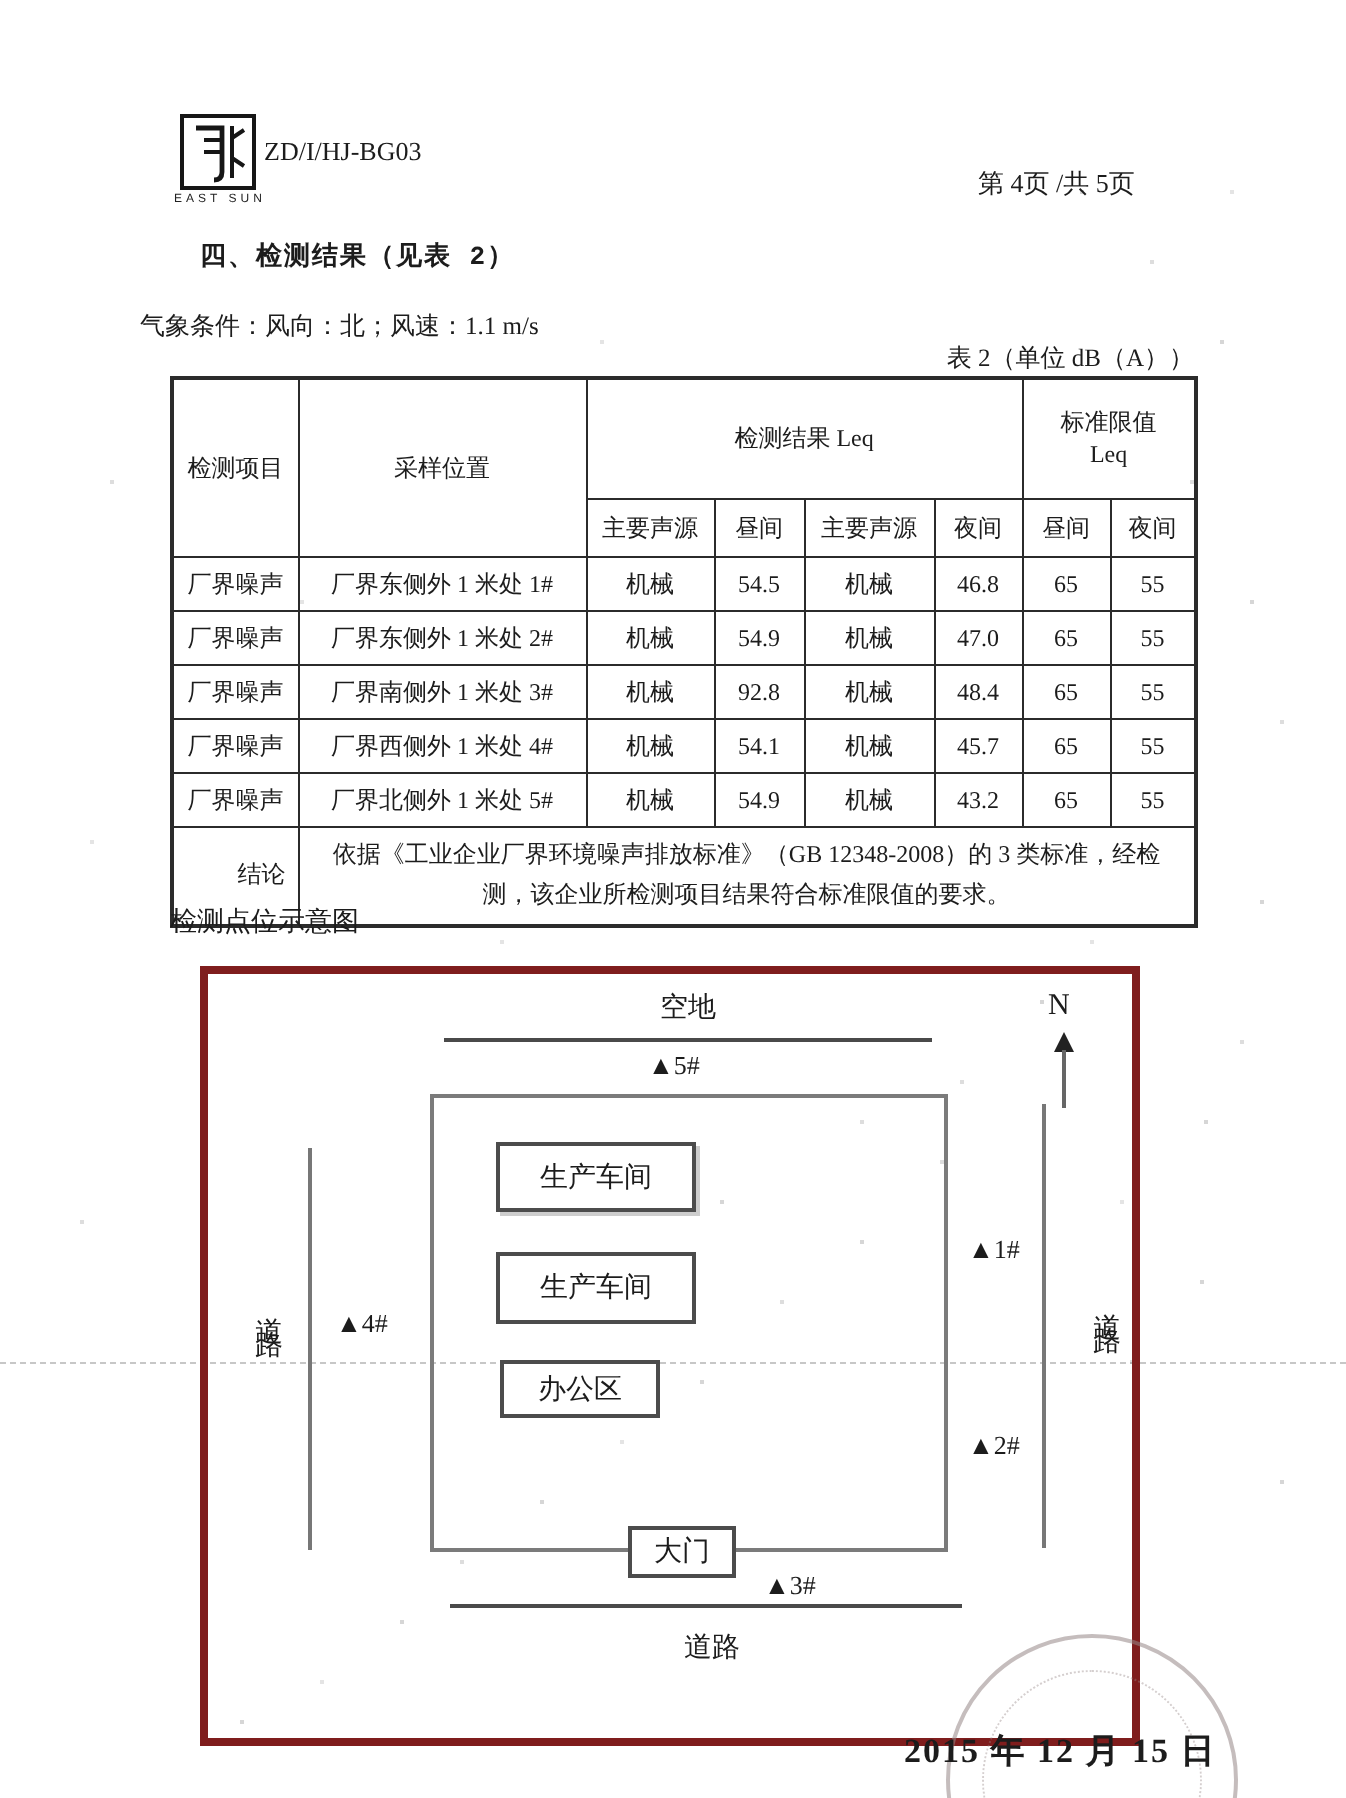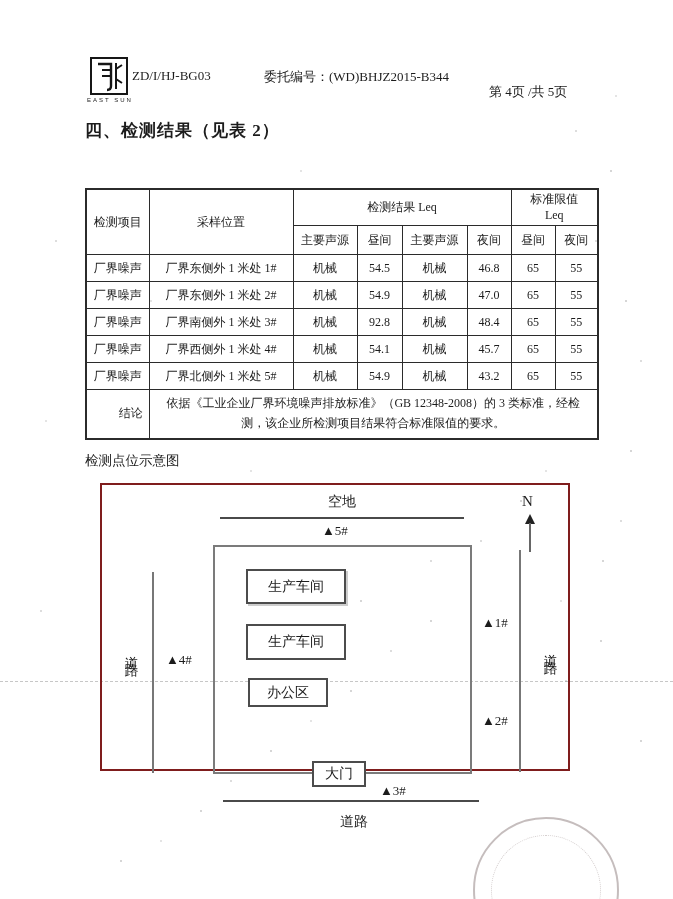--- a/index.html
+++ b/index.html
@@ -24,53 +24,53 @@
     left: 87px; top: 97px; width: 46px;
     font-family: "Liberation Sans", sans-serif;
     font-size: 6px; letter-spacing: 2px; color: #222;
     text-align: center; white-space: nowrap;
   }
   .doc-code   { left: 132px; top: 68px; font-size: 13px; }
   .commission { left: 264px; top: 68px; font-size: 13px; }
   .page-info  { left: 489px; top: 68px; font-size: 13px; margin-top: 15px; }
 
   
-  .section-title { left: 85px; top: 119px; font-size: 17px; font-weight: bold; letter-spacing: 1px; }
+  .section-title { left: 100px; top: 119px; font-size: 13px; font-weight: bold; letter-spacing: 1px; font-family: Liberation Mono, monospace; }
   .weather       { left: 70px;  top: 155px; font-size: 12.5px; }
   .table-caption { left: 430px; top: 171px; width: 167px; font-size: 12.5px; text-align: right; }
 
   
   .result-table {
     position: absolute; left: 85px; top: 188px;
     width: 512px; border-collapse: collapse; table-layout: fixed;
     font-size: 12px;
   }
   .result-table th, .result-table td {
     border: 1px solid #2b2b2b;
     text-align: center; vertical-align: middle;
     font-weight: normal; padding: 2px;
     color: #1c1c1c;
   }
   .result-table { border: 2px solid #2b2b2b; }
   .hrow1 th { height: 33px; }
   .hrow2 th { height: 29px; }
   .drow td  { height: 27px; }
-  .limit-head { width: 58px; margin: 0 auto; line-height: 1.3; }
+  .limit-head { width: 58px; margin: 12px auto; line-height: 1.3; }
   .concl-row td { height: 48px; padding-left: 28px; }
   .concl-text {
     text-align: center;
     padding: 4px 10px !important;
     line-height: 1.65;
   }
 
   
   .diagram-title { left: 85px; top: 452px; font-size: 13.5px; }
   .diagram {
-    left: 100px; top: 483px; width: 470px; height: 288px;
-    border: 2px solid #7f1d1d;
+    left: 100px; top: 483px; width: 470px; height: 390px;
+    border: 4px solid #7f1d1d;
     text-decoration: underline;
   }
   .d-abs { position: absolute; font-size: 14px; }
   .lbl-open  { left: 226px; top: 8px; }
   .line-top  { left: 118px; top: 32px; width: 244px; border-top: 2px solid #4a4a4a; }
   .inner-rect{ left: 111px; top: 60px; width: 259px; height: 229px; border: 2px solid #7b7b7b; }
   .bldg {
     background: #fff; border: 2px solid #4c4c4c;
     display: flex; align-items: center; justify-content: center;
     font-size: 14px;
@@ -151,24 +151,25 @@
 
   <div class="abs logo-box">
     <svg width="34" height="34" viewBox="0 0 34 34">
       <path d="M6 5 h13 v22 q0 4 -4 4" fill="none" stroke="#161616" stroke-width="2.4"></path>
       <path d="M10 11 h8 M10 17 h8" fill="none" stroke="#161616" stroke-width="2"></path>
       <path d="M24 4 v26 M24 10 l6 -4 M24 20 l6 4" fill="none" stroke="#161616" stroke-width="2"></path>
     </svg>
   </div>
   <div class="abs logo-sub">EAST SUN</div>
   <div class="abs doc-code">ZD/I/HJ-BG03</div>
-  <div class="abs commission">委托编号：(WD)BHJZ2015-B344</div>
   <div class="abs page-info">第 4页 /共 5页</div>
 
   <div class="abs section-title">四、检测结果（见表 2）</div>
+  <div class="abs weather">气象条件：风向：北；风速：1.1 m/s</div>
+  <div class="abs table-caption">表 2（单位 dB（A））</div>
 
   <table class="result-table">
     <colgroup>
       <col style="width:63px">
         <col style="width:144px">
         <col style="width:64px">
         <col style="width:45px">
       <col style="width:65px">
         <col style="width:44px">
         <col style="width:44px">
@@ -282,14 +283,15 @@
 
     <div class="d-abs line-bottom"></div>
     <div class="d-abs road-bottom">道路</div>
 
     <div class="d-abs north-n">N</div>
     <div class="d-abs north-head"></div>
     <div class="d-abs north-shaft"></div>
   </div>
 
   <div class="abs stamp"></div>
+  <div class="abs date">2015 年 12 月 15 日</div>
 
 </div>
 
 </body></html>

